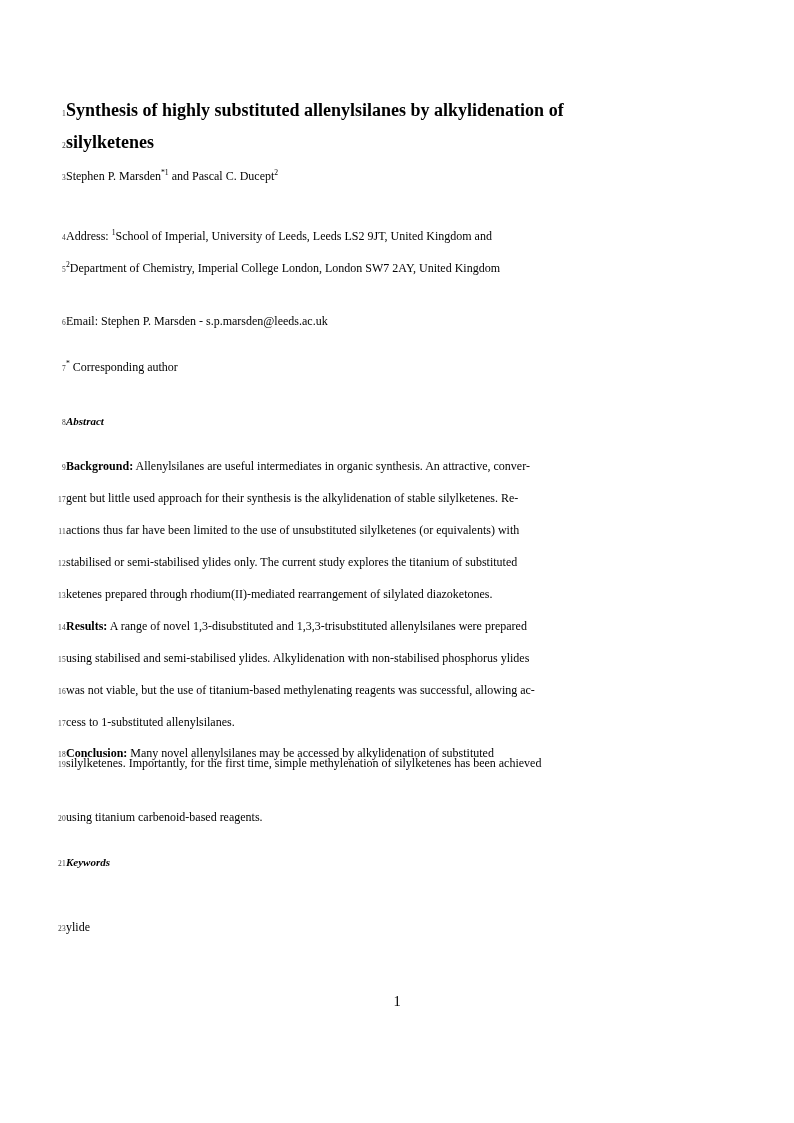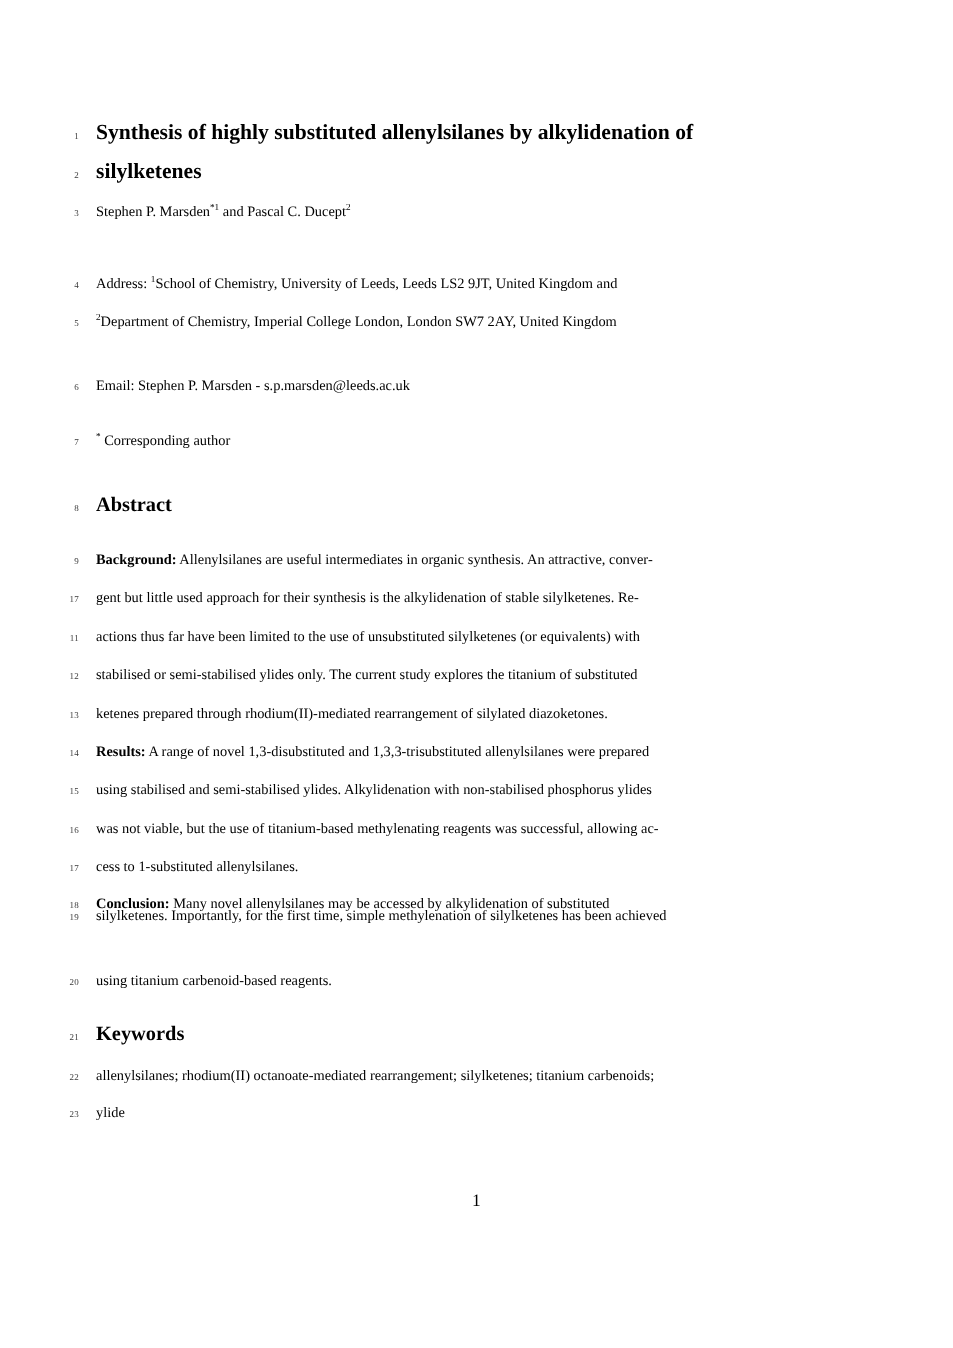--- a/index.html
+++ b/index.html
@@ -26,36 +26,36 @@
   }
   .lnum {
     flex: 0 0 66px;
     width: 66px;
     text-align: right;
     font-size: 7.5px;
     color: #3c3c3c;
     letter-spacing: 0.3px;
   }
   .ltext {
-    margin-left: 14px;
     white-space: pre;
   }
   .body-row .ltext {
     font-size: 12px;
     line-height: 21px;
   }
   .title-row .ltext {
     font-size: 18px;
     font-weight: bold;
     line-height: 26px;
   }
   .heading-row .ltext {
-    font-size: 17px;
+    font-size: 11px;
     font-weight: bold;
     line-height: 24px;
+    font-style: italic;
   }
   .lead {
     font-weight: bold;
   }
   sup {
     font-size: 64%;
     line-height: 0;
     vertical-align: super;
   }
   .footer {
@@ -80,21 +80,21 @@
     <span class="ltext">silylketenes</span>
   </div>
 
   <div class="line body-row" style="top:166px">
     <span class="lnum">3</span>
     <span class="ltext"><span>Stephen P. Marsden</span><sup>*1</sup><span> and </span><span>Pascal C. Ducept</span><sup>2</sup></span>
   </div>
 
   <div class="line body-row" style="top:226px">
     <span class="lnum">4</span>
-    <span class="ltext"><span>Address: </span><sup>1</sup><span>School of Chemistry, University of Leeds, Leeds LS2 9JT, United Kingdom and</span></span>
+    <span class="ltext"><span>Address: </span><sup>1</sup><span>School of Imperial, University of Leeds, Leeds LS2 9JT, United Kingdom and</span></span>
   </div>
   <div class="line body-row" style="top:258px">
     <span class="lnum">5</span>
     <span class="ltext"><sup>2</sup><span>Department of Chemistry, Imperial College London, London SW7 2AY, United Kingdom</span></span>
   </div>
 
   <div class="line body-row" style="top:311px">
     <span class="lnum">6</span>
     <span class="ltext">Email: Stephen P. Marsden - s.p.marsden@leeds.ac.uk</span>
   </div>
@@ -156,24 +156,20 @@
   <div class="line body-row" style="top:807px">
     <span class="lnum">20</span>
     <span class="ltext">using titanium carbenoid-based reagents.</span>
   </div>
 
   <div class="line heading-row" style="top:850px">
     <span class="lnum">21</span>
     <span class="ltext">Keywords</span>
   </div>
 
-  <div class="line body-row" style="top:886px">
-    <span class="lnum">22</span>
-    <span class="ltext">allenylsilanes; rhodium(II) octanoate-mediated rearrangement; silylketenes; titanium carbenoids;</span>
-  </div>
   <div class="line body-row" style="top:917px">
     <span class="lnum">23</span>
     <span class="ltext">ylide</span>
   </div>
 
   <div class="footer" style="top:993px">1</div>
 
 </div>
 
 </body></html>

